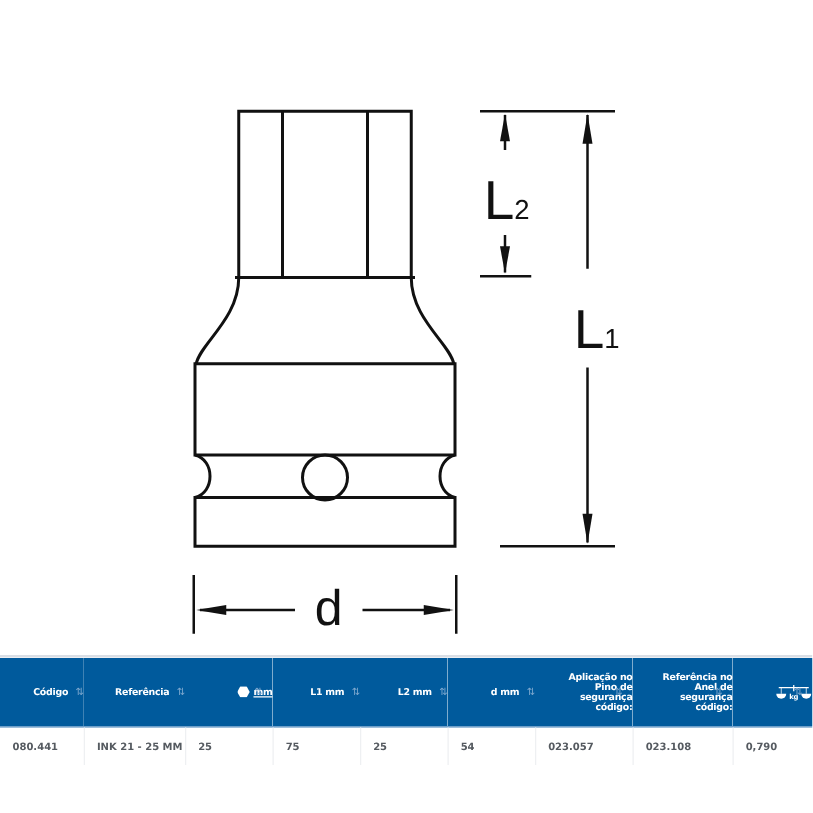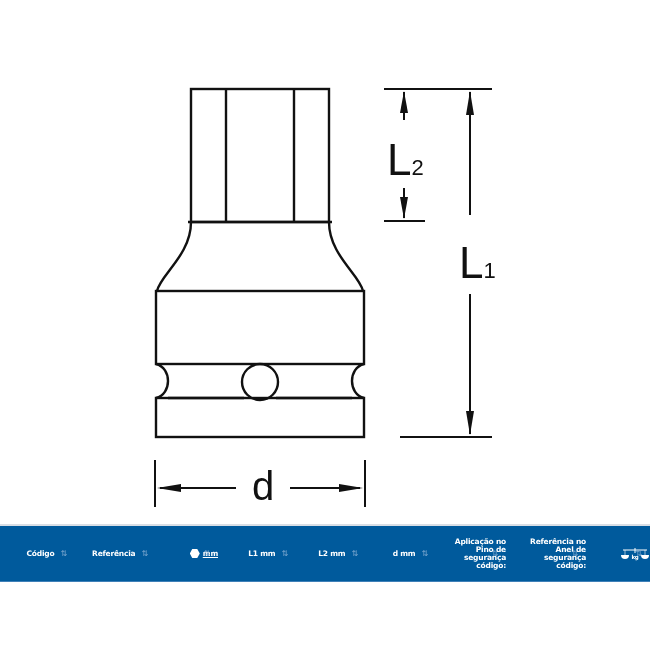--- a/index.html
+++ b/index.html
@@ -108,13 +108,39 @@
             <line x1="5" y1="3" x2="5" y2="8" stroke="#fff" stroke-width="0.6"></line>
             <line x1="25" y1="3" x2="25" y2="8" stroke="#fff" stroke-width="0.6"></line>
             <text x="15" y="12" font-size="5.5" fill="#fff" text-anchor="middle" font-family="DejaVu Sans, sans-serif">kg</text>
           </svg>
           <span class="sort-right">⇅</span>
         </th>
       </tr>
     </thead>
   </table>
   <div class="blue-sep" style="background:#3f80b8;height:1px;"></div>
+  <table>
+    <colgroup>
+      <col style="width:67px">
+        <col style="width:81px">
+        <col style="width:70px">
+        <col style="width:70px">
+        <col style="width:70px">
+        <col style="width:70px">
+        <col style="width:78px">
+        <col style="width:80px">
+        <col style="width:64px">
+    </colgroup>
+    <tbody>
+      <tr>
+        <td>080.441</td>
+        <td>INK 21 - 25 MM</td>
+        <td>25</td>
+        <td>75</td>
+        <td>25</td>
+        <td>54</td>
+        <td>023.057</td>
+        <td>023.108</td>
+        <td>0,790</td>
+      </tr>
+    </tbody>
+  </table>
 </div>
 
 </body></html>

